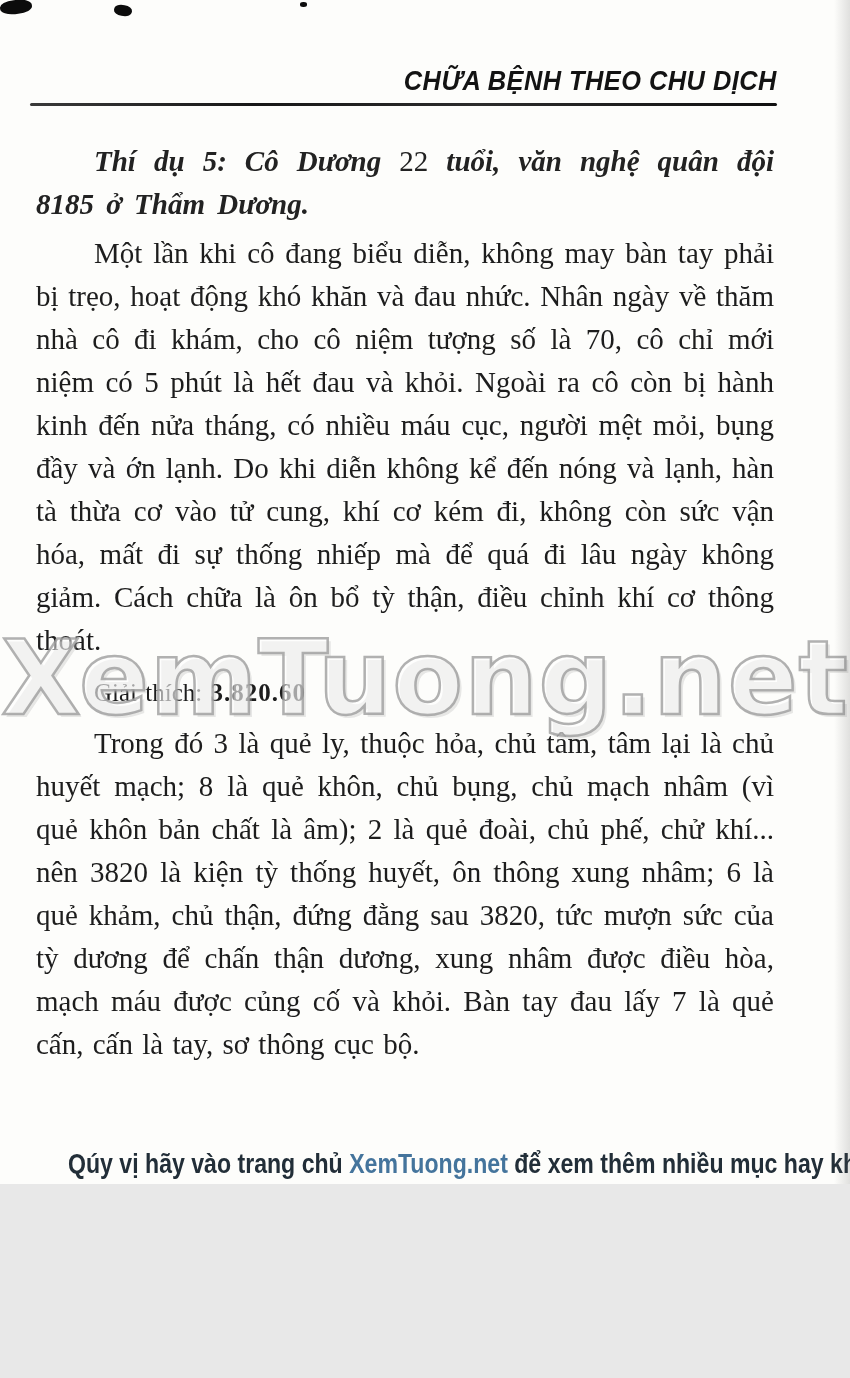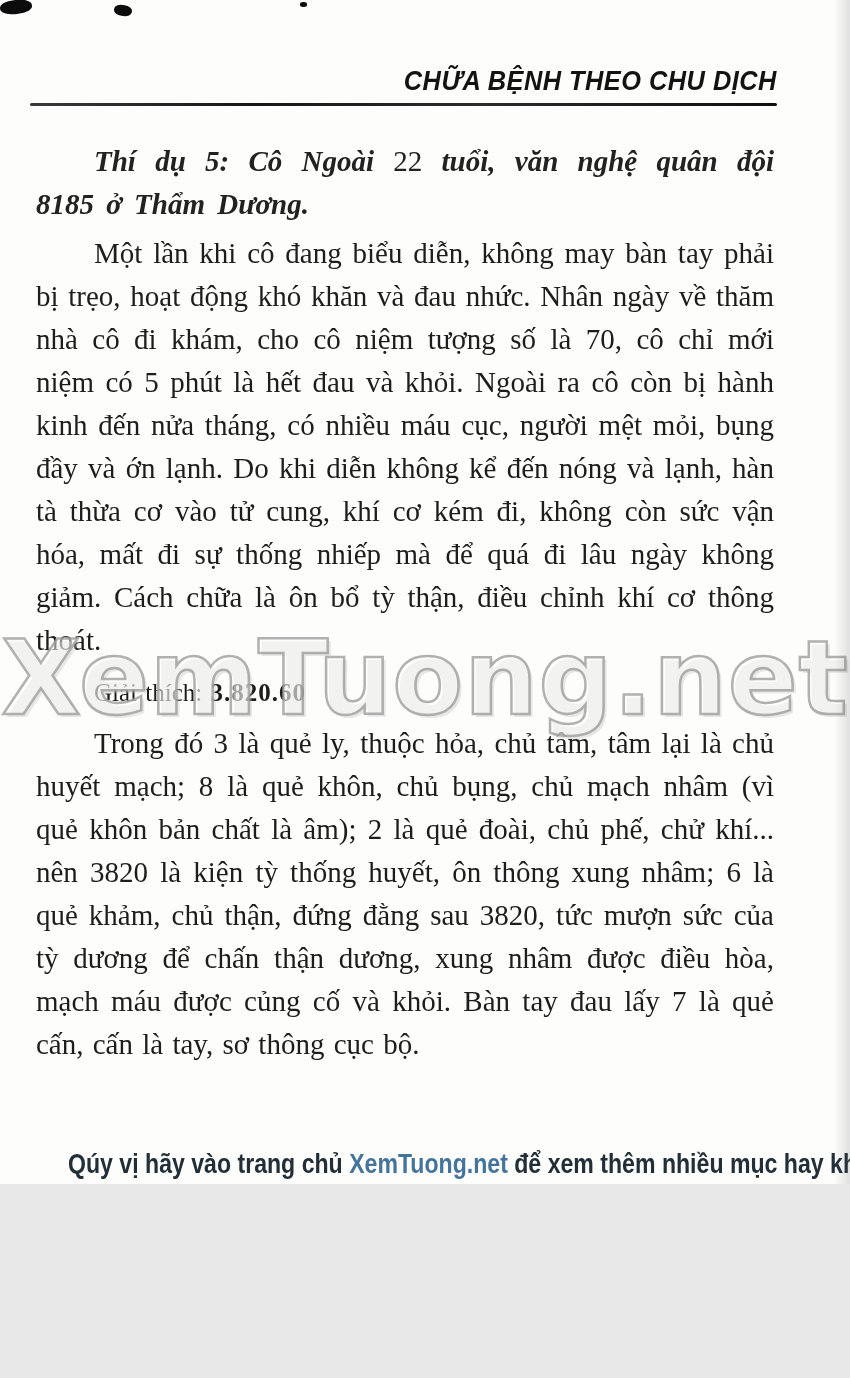--- a/index.html
+++ b/index.html
@@ -89,21 +89,21 @@
   <div class="speck" style="left:114px;top:5px;width:18px;height:11px;transform:rotate(8deg);"></div>
   <div class="speck" style="left:300px;top:2px;width:7px;height:5px;"></div>
   <div class="edge-shade"></div>
 
   <div class="running-head">
     <span class="title">CHỮA BỆNH THEO CHU DỊCH</span>
   </div>
   <div class="head-rule"></div>
 
   <div class="content">
-    <p class="para example-heading"><span>Thí dụ 5: Cô Ngoài </span><span class="upright-num">22</span><span> tuổi, văn nghệ quân đội 8185 ở Thẩm Dương.</span></p>
+    <p class="para example-heading"><span>Thí dụ 5: Cô Dương </span><span class="upright-num">22</span><span> tuổi, văn nghệ quân đội 8185 ở Thẩm Dương.</span></p>
 
     <p class="para">Một lần khi cô đang biểu diễn, không may bàn tay phải bị trẹo, hoạt động khó khăn và đau nhức. Nhân ngày về thăm nhà cô đi khám, cho cô niệm tượng số là 70, cô chỉ mới niệm có 5 phút là hết đau và khỏi. Ngoài ra cô còn bị hành kinh đến nửa tháng, có nhiều máu cục, người mệt mỏi, bụng đầy và ớn lạnh. Do khi diễn không kể đến nóng và lạnh, hàn tà thừa cơ vào tử cung, khí cơ kém đi, không còn sức vận hóa, mất đi sự thống nhiếp mà để quá đi lâu ngày không giảm. Cách chữa là ôn bổ tỳ thận, điều chỉnh khí cơ thông thoát.</p>
 
 
     <p class="para explain-line"><span>Giải thích: </span><span class="bold-num">3.820.60</span></p>
 
     <p class="para">Trong đó 3 là quẻ ly, thuộc hỏa, chủ tâm, tâm lại là chủ huyết mạch; 8 là quẻ khôn, chủ bụng, chủ mạch nhâm (vì quẻ khôn bản chất là âm); 2 là quẻ đoài, chủ phế, chử khí... nên 3820 là kiện tỳ thống huyết, ôn thông xung nhâm; 6 là quẻ khảm, chủ thận, đứng đằng sau 3820, tức mượn sức của tỳ dương để chấn thận dương, xung nhâm được điều hòa, mạch máu được củng cố và khỏi. Bàn tay đau lấy 7 là quẻ cấn, cấn là tay, sơ thông cục bộ.</p>
   </div>
 
   <div class="watermark">XemTuong.net</div>

